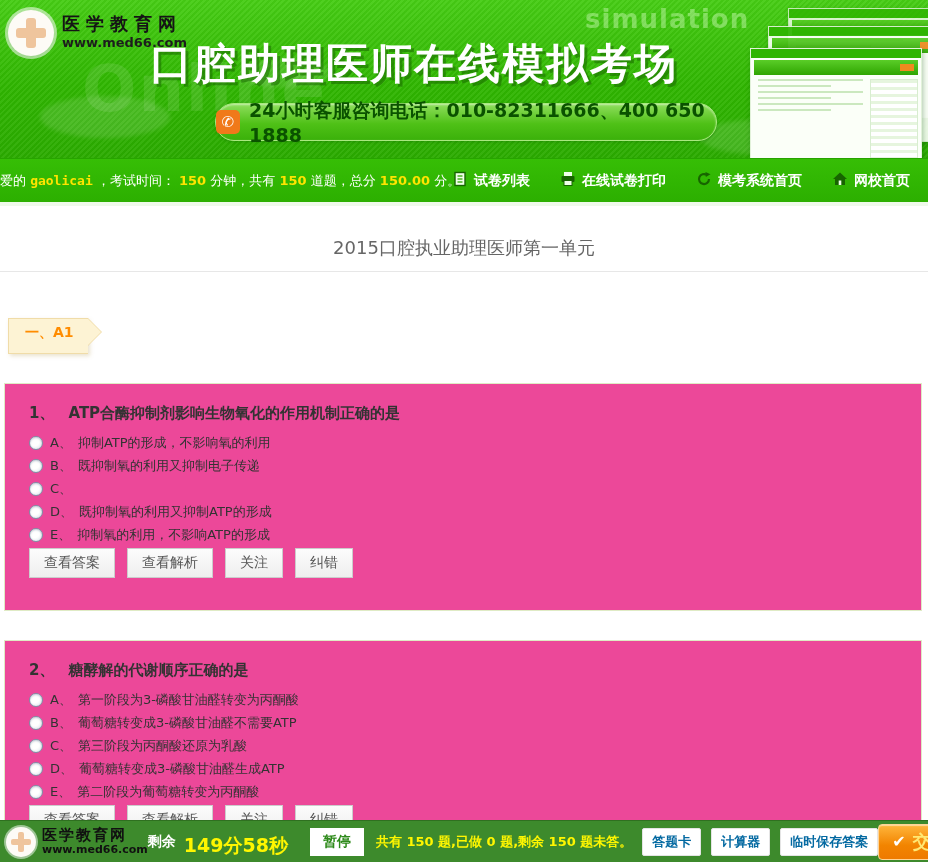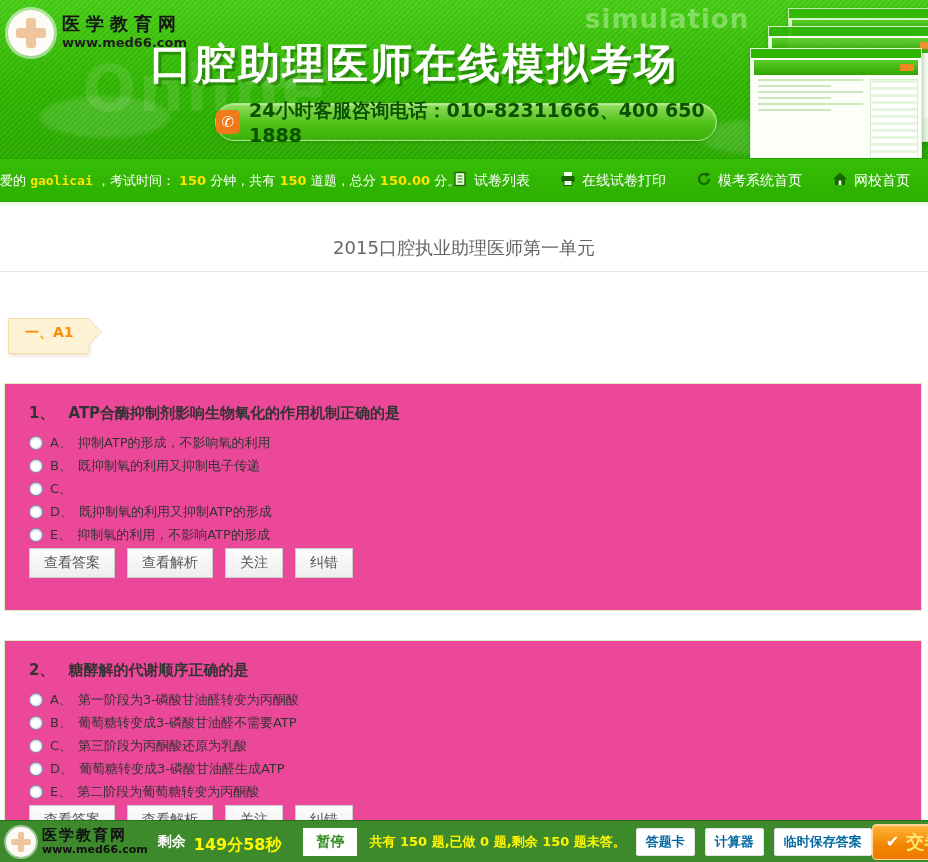--- a/index.html
+++ b/index.html
@@ -57,21 +57,21 @@
   
   .navbar{position:absolute;left:0;top:158px;width:928px;height:44px;
     background:linear-gradient(180deg,#36BE05 0%,#2CAF00 100%);
     border-top:1px solid #27A300;box-sizing:border-box;}
   .greeting{position:absolute;left:-13px;top:0;height:44px;line-height:44px;
     font-size:13px;color:#fff;white-space:nowrap;}
   .hl{color:#FFE400;font-weight:bold;}
   .uname{font-family:"DejaVu Sans Mono","Liberation Mono",monospace;}
   .nav-links{position:absolute;right:18px;top:0;height:44px;display:flex;align-items:center;gap:30px;}
   .nav-link{display:flex;align-items:center;gap:6px;cursor:pointer;}
-  .nav-link .lbl{font-size:14px;font-weight:normal;color:#fff;}
+  .nav-link .lbl{font-size:14px;font-weight:bold;color:#fff;}
 
   
   .content{position:absolute;left:0;top:202px;width:768px;height:660px;background:#fff;}
   .content-top-strip{position:absolute;left:0;top:0;width:928px;height:4px;background:#EFF9EA;}
   .paper-title{position:absolute;left:0;top:34px;width:928px;text-align:center;
     font-size:18px;color:#666;}
   .divider{position:absolute;left:0;top:69px;width:928px;border-top:1px solid #E7E7E7;}
   .section-tab{position:absolute;left:8px;top:116px;height:26px;line-height:26px;
     padding:0 14px 8px 16px;background:#FDF3D4;border:1px solid #F0DCA8;border-right:none;
     color:#FF8C00;font-weight:bold;font-size:14px;
@@ -105,22 +105,22 @@
     padding:0 6px;z-index:20;white-space:nowrap;overflow:hidden;}
   .foot-logo{display:flex;align-items:center;gap:6px;}
   .foot-logo-icon{width:30px;height:30px;border-radius:50%;background:#FDFBF6;position:relative;
     box-shadow:0 0 0 2px rgba(255,255,255,.5);flex:0 0 auto;}
   .foot-logo-icon::before{content:"";position:absolute;left:5px;top:12px;width:20px;height:6px;
     background:#EFC59D;border-radius:2px;}
   .foot-logo-icon::after{content:"";position:absolute;left:12px;top:5px;width:6px;height:20px;
     background:#EFC59D;border-radius:2px;}
   .foot-site-name{font-size:15px;font-weight:bold;color:#111;letter-spacing:2px;line-height:16px;}
   .foot-site-url{font-size:11px;font-weight:bold;color:#111;line-height:13px;}
-  .remaining{margin-left:10px;font-size:14px;font-weight:bold;color:#fff;}
-  .timer{margin-left:8px;font-size:16px;font-weight:bold;color:#FFF600;margin-top:8px;}
+  .remaining{font-size:14px;font-weight:bold;color:#fff;}
+  .timer{margin-left:8px;font-size:19px;font-weight:bold;color:#FFF600;margin-top:8px;}
   .pause-btn{margin-left:22px;padding:4px 12px;background:#fff;border:1px solid #fff;
     color:#2E8A1B;font-weight:bold;font-size:14px;font-family:inherit;cursor:pointer;}
   .progress{margin-left:12px;font-size:13px;font-weight:bold;color:#FFF600;}
   .foot-btn{margin-left:10px;padding:4px 9px;background:#fff;border:1px solid #E4E4E4;
     border-radius:2px;color:#0369a1;font-weight:bold;font-size:13px;font-family:inherit;cursor:pointer;}
   .submit-btn{margin-left:auto;margin-right:2px;display:flex;align-items:center;gap:7px;
     padding:5px 13px;background:linear-gradient(180deg,#FFB63C 0%,#F28400 60%,#EE7A00 100%);
     border:1px solid #FFD496;border-radius:4px;cursor:pointer;
     box-shadow:inset 0 1px 1px rgba(255,255,255,.5);}
   .submit-check{color:#FFFFFF;font-size:16px;font-weight:bold;}

